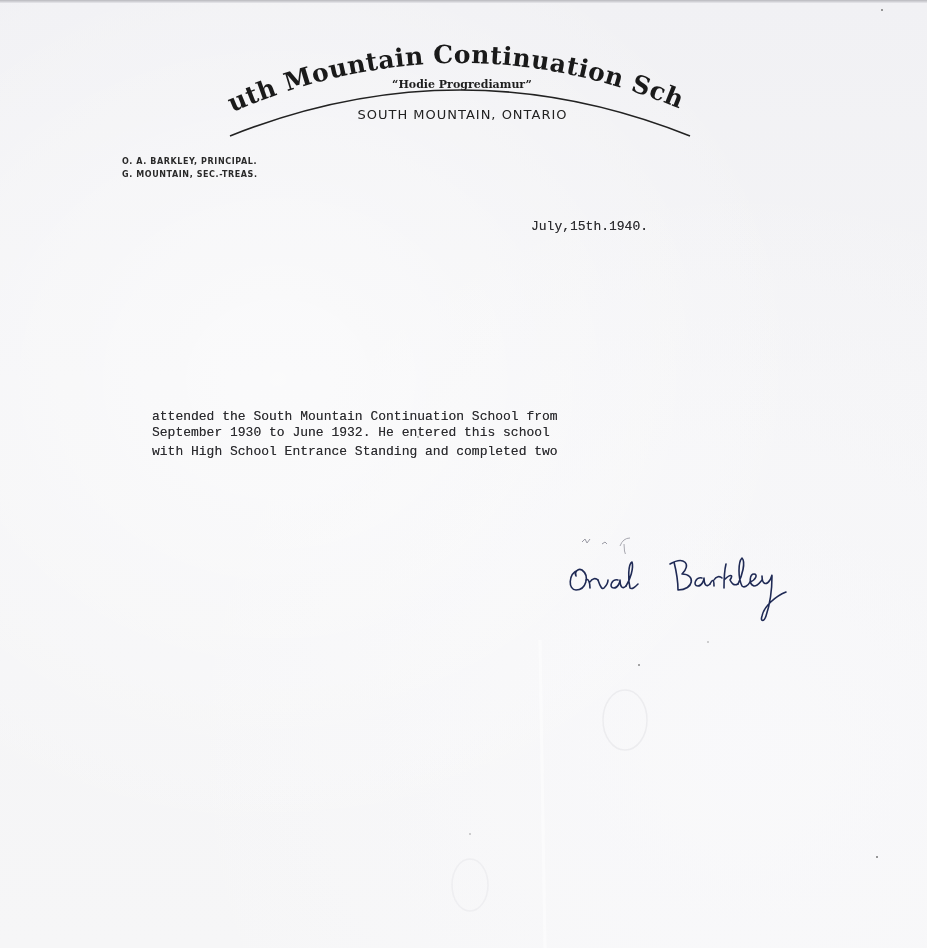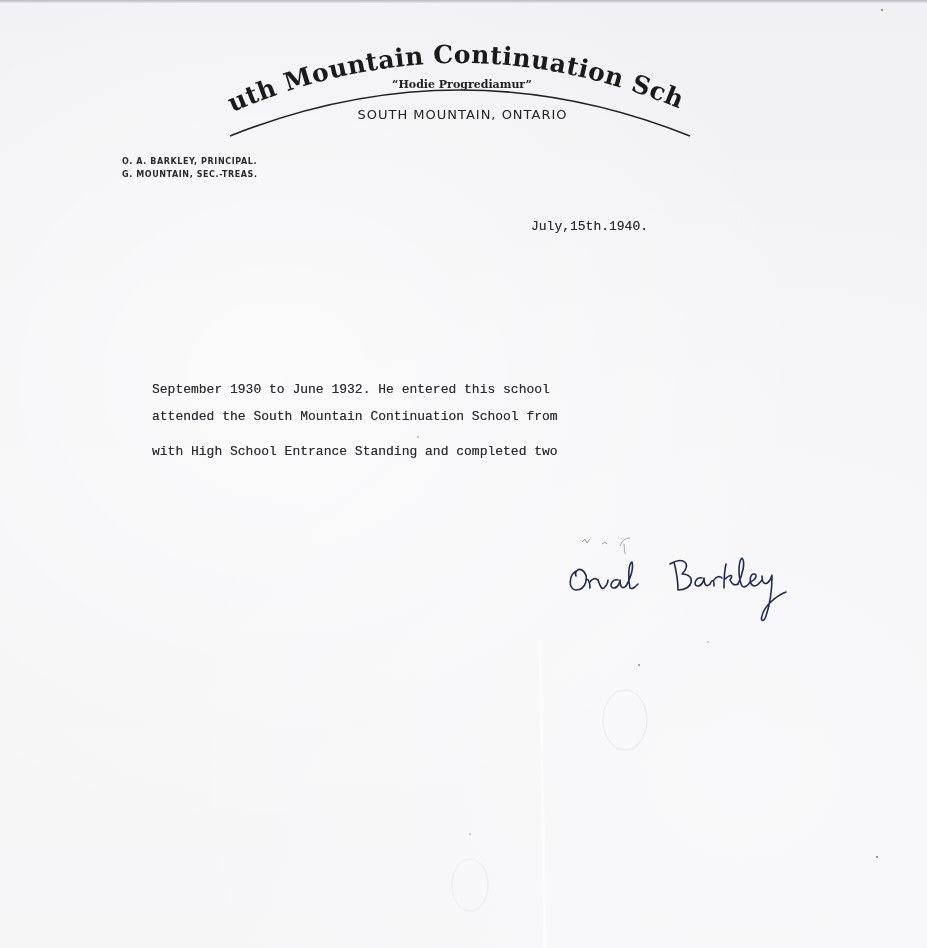--- a/index.html
+++ b/index.html
@@ -76,21 +76,21 @@
       color: #2b2b2f;
       white-space: nowrap;
       position: absolute;
       text-shadow: 0 0 0.6px rgba(30,30,30,0.55);
     }
     .date { left: 531px; top: 219px; }
     .salutation { left: 152px; top: 294px; }
     .line { left: 152px; }
     .line-1 { left: 264px; top: 331px; }
     .line-2 { top: 369px; margin-top: 40px; }
-    .line-3 { top: 382px; }
+    .line-3 { top: 425px; }
     .line-4 { top: 444px; }
     .line-5 { top: 482px; }
 
     
     .signature {
       position: absolute;
       left: 566px;
       top: 540px;
       width: 240px;
       height: 95px;

